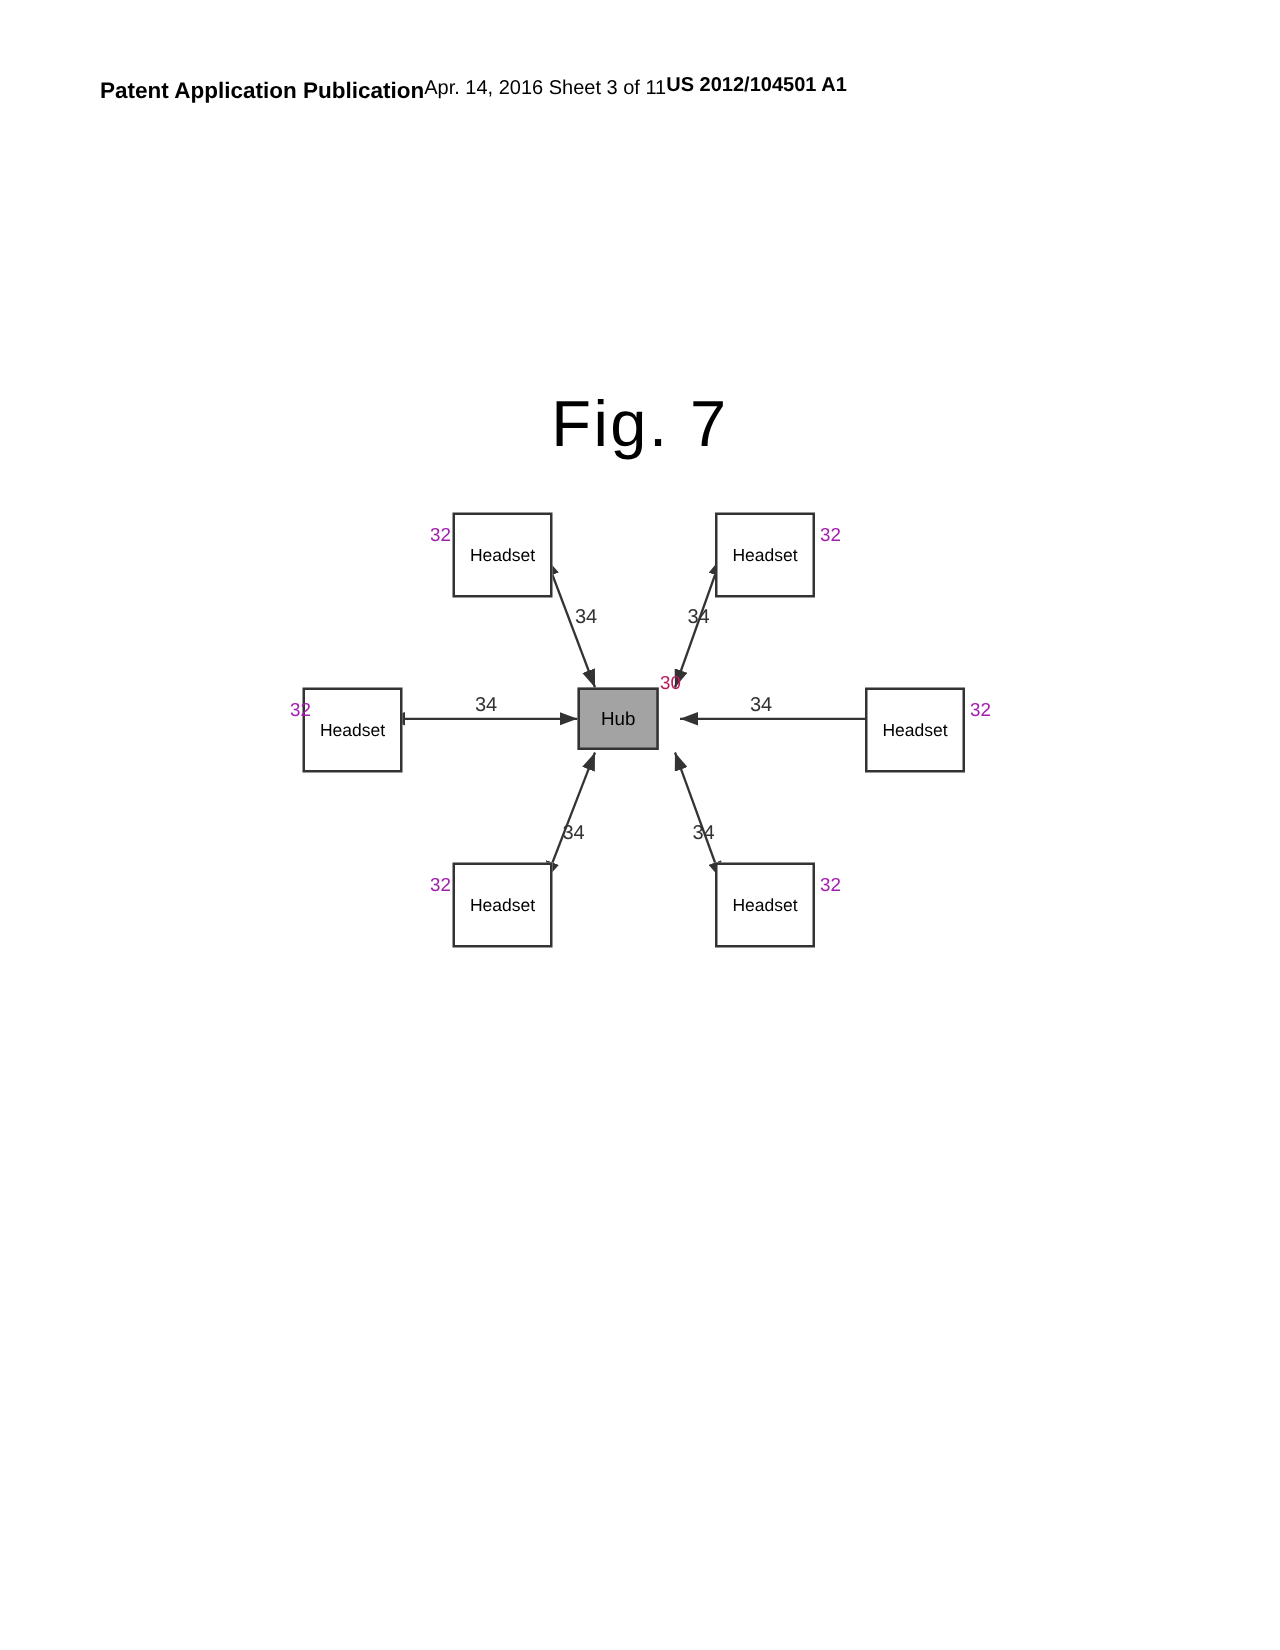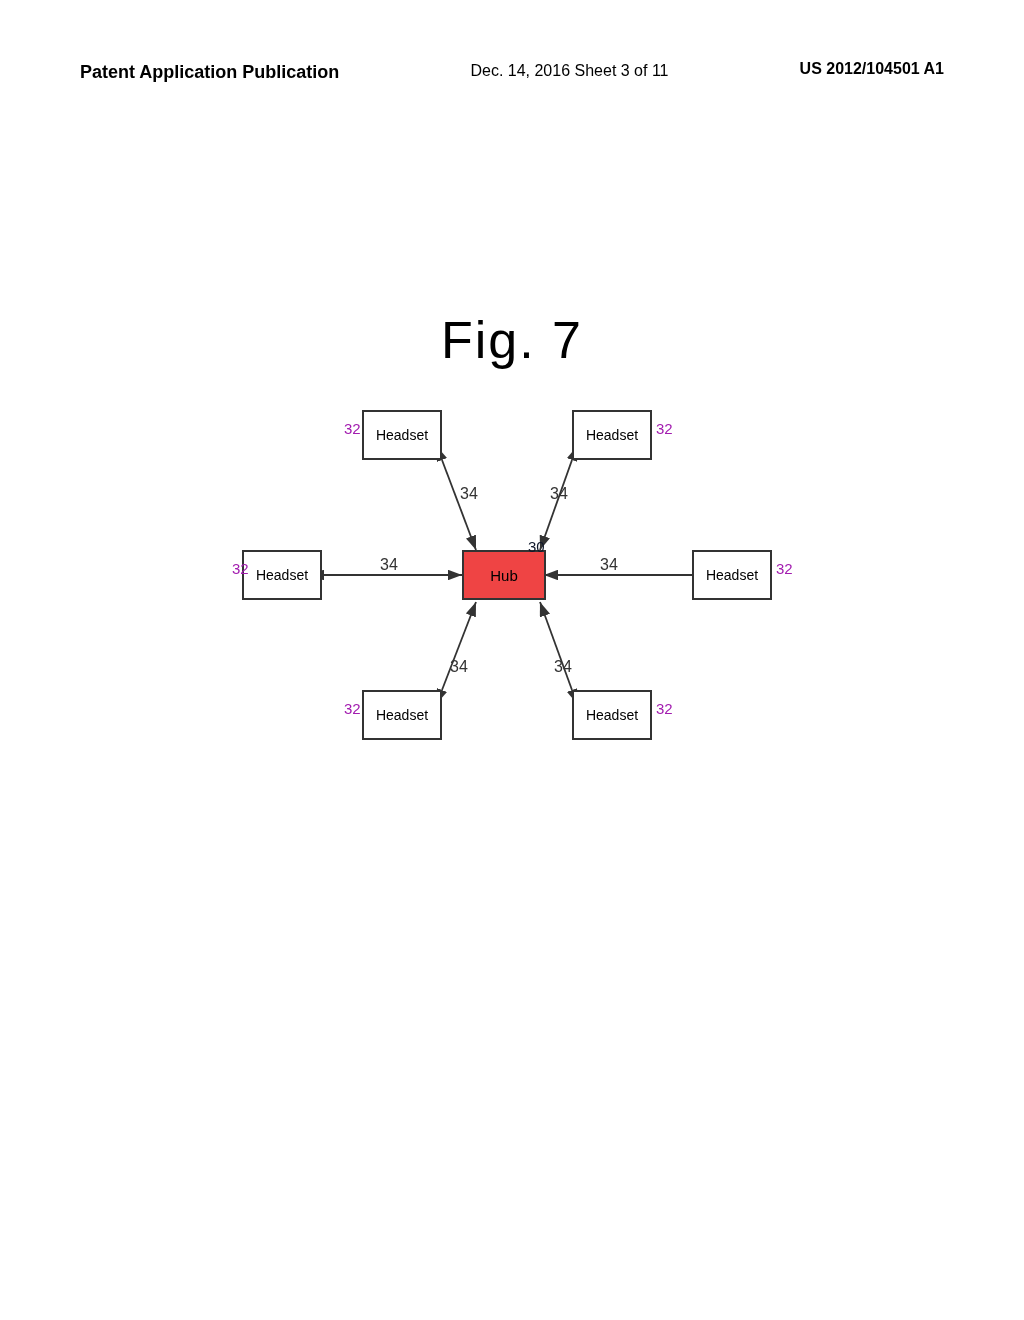--- a/index.html
+++ b/index.html
@@ -11,21 +11,20 @@
       position: relative;
       overflow: hidden;
     }
 
     .header {
       position: absolute;
       top: 60px;
       left: 0;
       right: 0;
       display: flex;
-      justify-content: space-between;
       align-items: flex-start;
       padding: 0 80px;
     }
 
     .header-left {
       font-size: 18px;
       font-weight: bold;
       line-height: 1.4;
     }
 
@@ -59,35 +58,35 @@
       transform: translateX(-50%);
       width: 560px;
       height: 400px;
     }
 
     
     .hub-box {
       position: absolute;
       top: 160px;
       left: 230px;
-      width: 84px;
+      width: 65px;
       height: 50px;
       border: 2px solid #333;
       display: flex;
       align-items: center;
       justify-content: center;
       font-size: 15px;
-      background: #ef4444;
+      background: #a3a3a3;
     }
 
     
     .headset-box {
       position: absolute;
       width: 80px;
-      height: 50px;
+      height: 68px;
       border: 2px solid #333;
       display: flex;
       align-items: center;
       justify-content: center;
       font-size: 14px;
       background: #fff;
     }
 
     
     .headset-tl { top: 20px; left: 130px; }
@@ -113,39 +112,39 @@
     .label-34 {
       position: absolute;
       font-size: 16px;
       color: #333;
     }
 
     
     .label-30 {
       position: absolute;
       font-size: 15px;
-      color: #0f172a;
+      color: #be185d;
     }
 
     
     .diagram-svg {
       position: absolute;
       top: 0;
       left: 0;
       width: 560px;
       height: 400px;
       pointer-events: none;
     }
   </style>
 </head>
 <body>
 
 <div class="header">
   <div class="header-left">Patent Application Publication</div>
-  <div class="header-center">Dec. 14, 2016  Sheet 3 of 11</div>
+  <div class="header-center">Apr. 14, 2016  Sheet 3 of 11</div>
   <div class="header-right">US 2012/104501 A1</div>
 </div>
 
 <div class="fig-title">Fig. 7</div>
 
 <div class="diagram">
 
   <svg class="diagram-svg" xmlns="http://www.w3.org/2000/svg">
     <defs>
       <marker id="arrowhead-end" markerWidth="8" markerHeight="6" refX="8" refY="3" orient="auto">

